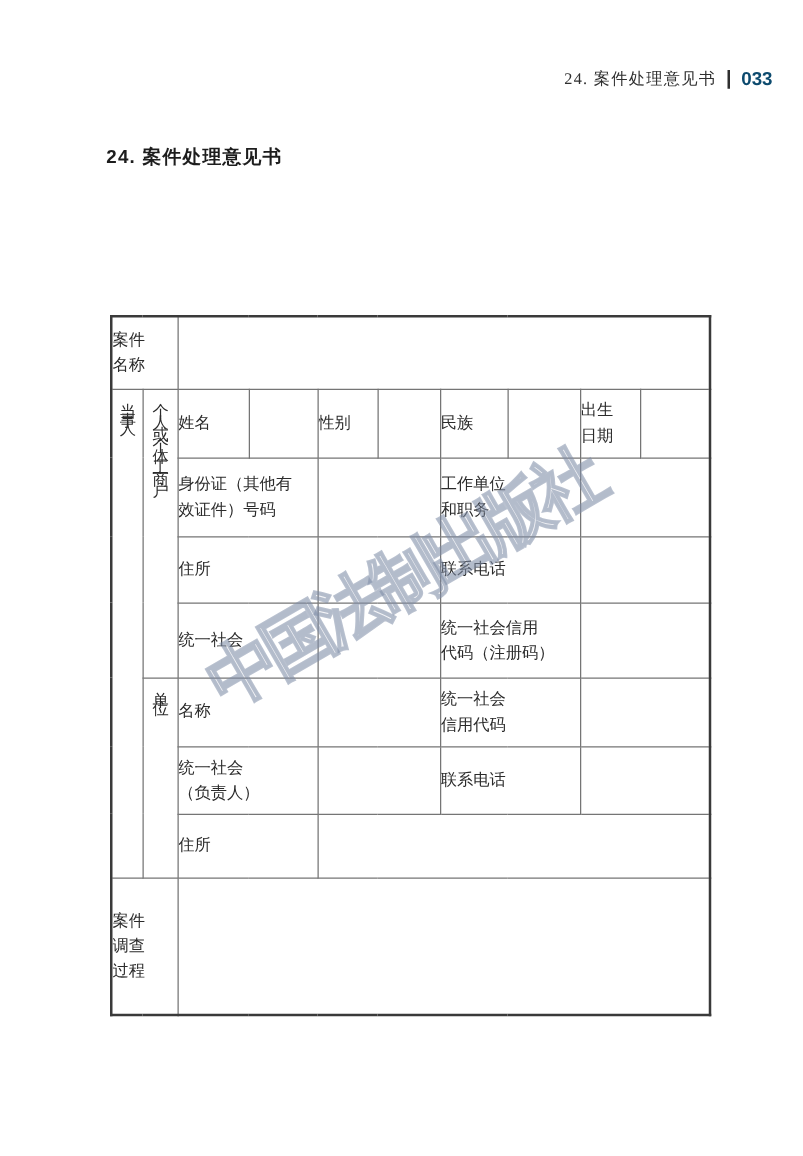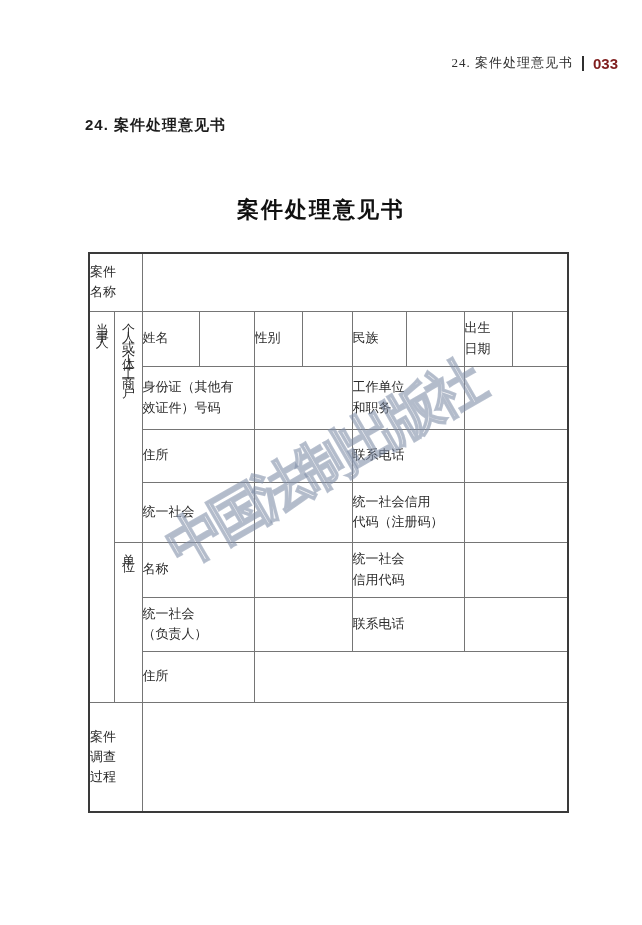--- a/index.html
+++ b/index.html
@@ -12,21 +12,21 @@
     position:absolute;top:54px;left:0;right:24px;
     display:flex;justify-content:flex-end;align-items:center;
     font-size:13px;color:#2f2f2f;letter-spacing:1px;
   }
   .running-header .chapter{font-family:"Liberation Serif",serif;}
   .running-header .sep{
     display:inline-block;width:2px;height:15px;background:#2f2f2f;margin:0 9px;
   }
   .running-header .pagenum{
     font-family:"Liberation Sans",sans-serif;font-weight:bold;font-size:15px;
-    letter-spacing:0;color:#7f1d1d;
+    letter-spacing:0;color:#0c4a6e;
   }
   
   .section-heading{
     position:absolute;left:85px;top:116px;margin:0;
     font-family:"Liberation Sans",sans-serif;font-weight:bold;
     font-size:15px;color:#1d1d1d;letter-spacing:1px;
   }
   
   .doc-title{
     position:absolute;left:0;top:195px;width:100%;margin:0;text-align:center;
@@ -69,21 +69,20 @@
 <div class="page">
 
   <header class="running-header">
     <span class="chapter">24. 案件处理意见书</span>
     <span class="sep"></span>
     <span class="pagenum">033</span>
   </header>
 
   <h2 class="section-heading">24. 案件处理意见书</h2>
 
-  <h1 class="doc-title">案件处理意见书</h1>
 
   <table class="case-form">
     <colgroup>
       <col style="width:25px">
         <col style="width:28px">
       <col style="width:57px">
         <col style="width:55px">
       <col style="width:48px">
         <col style="width:50px">
       <col style="width:54px">

